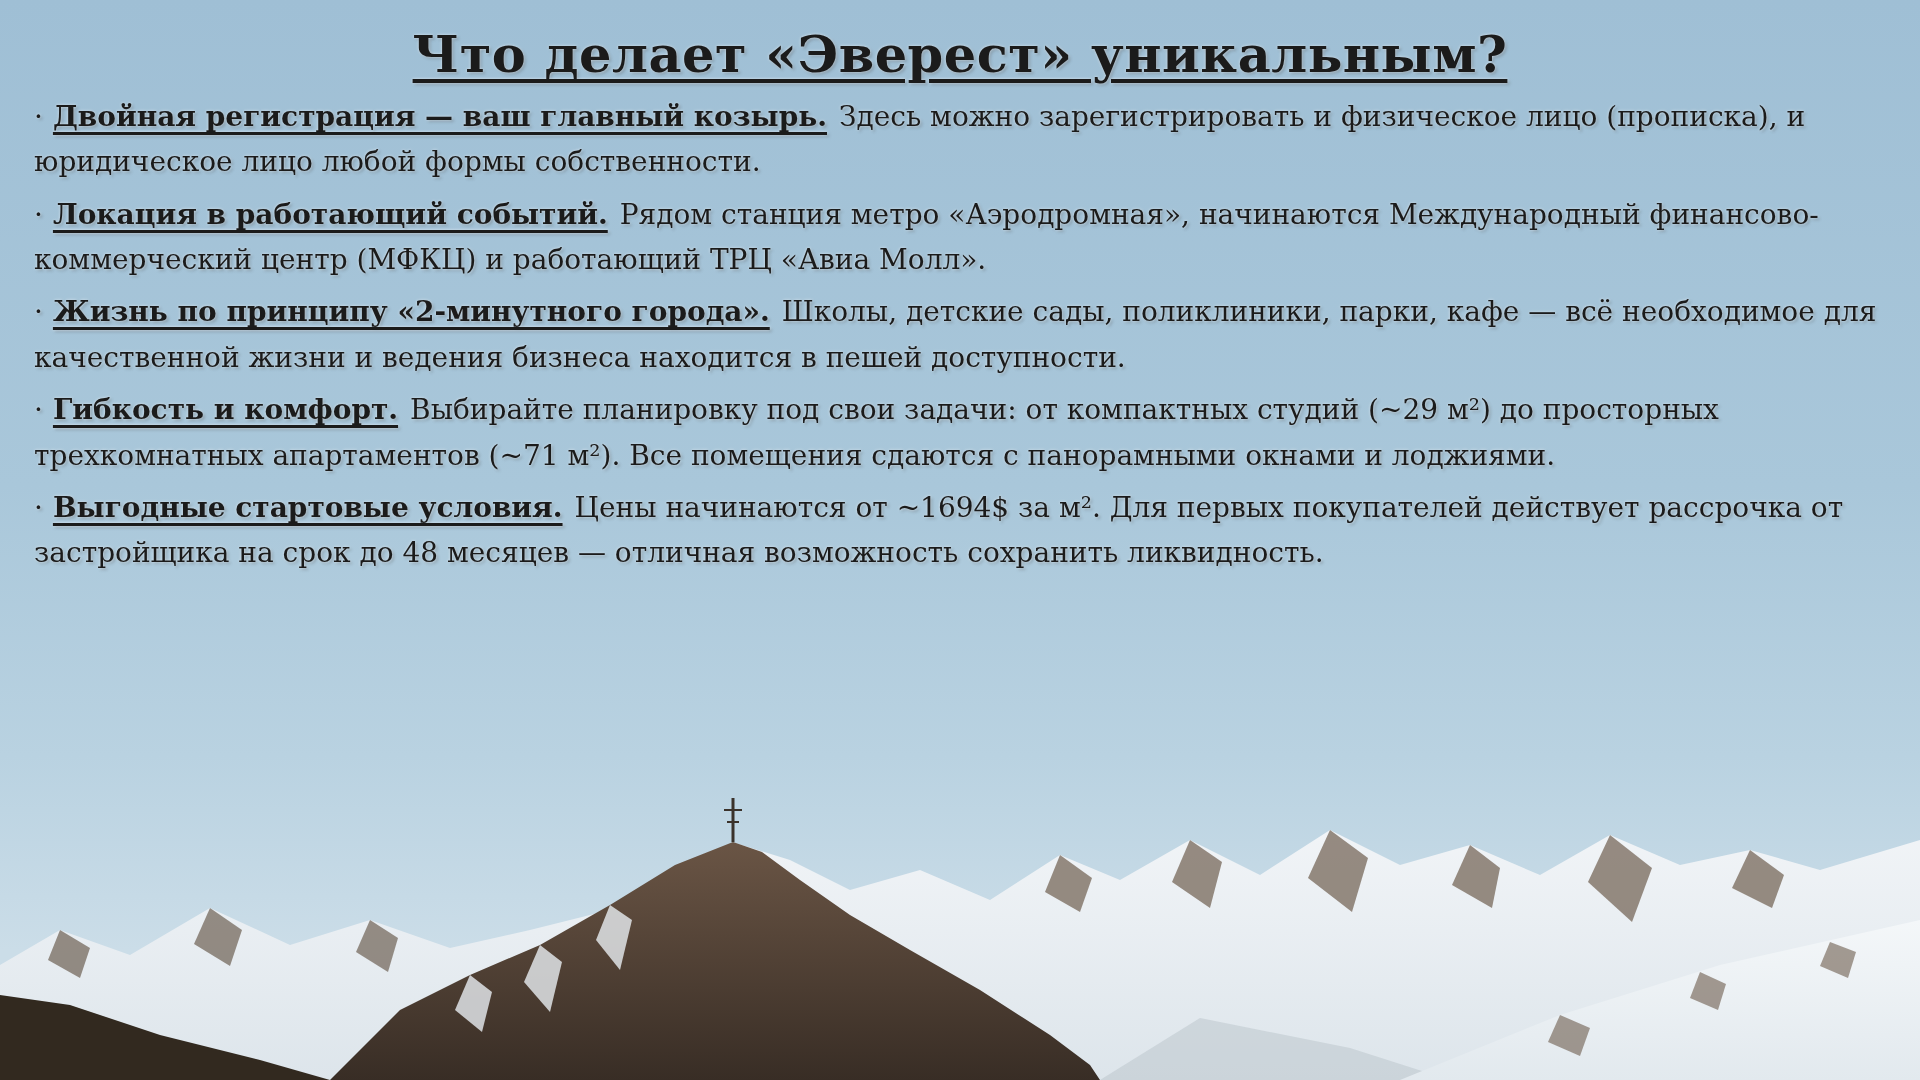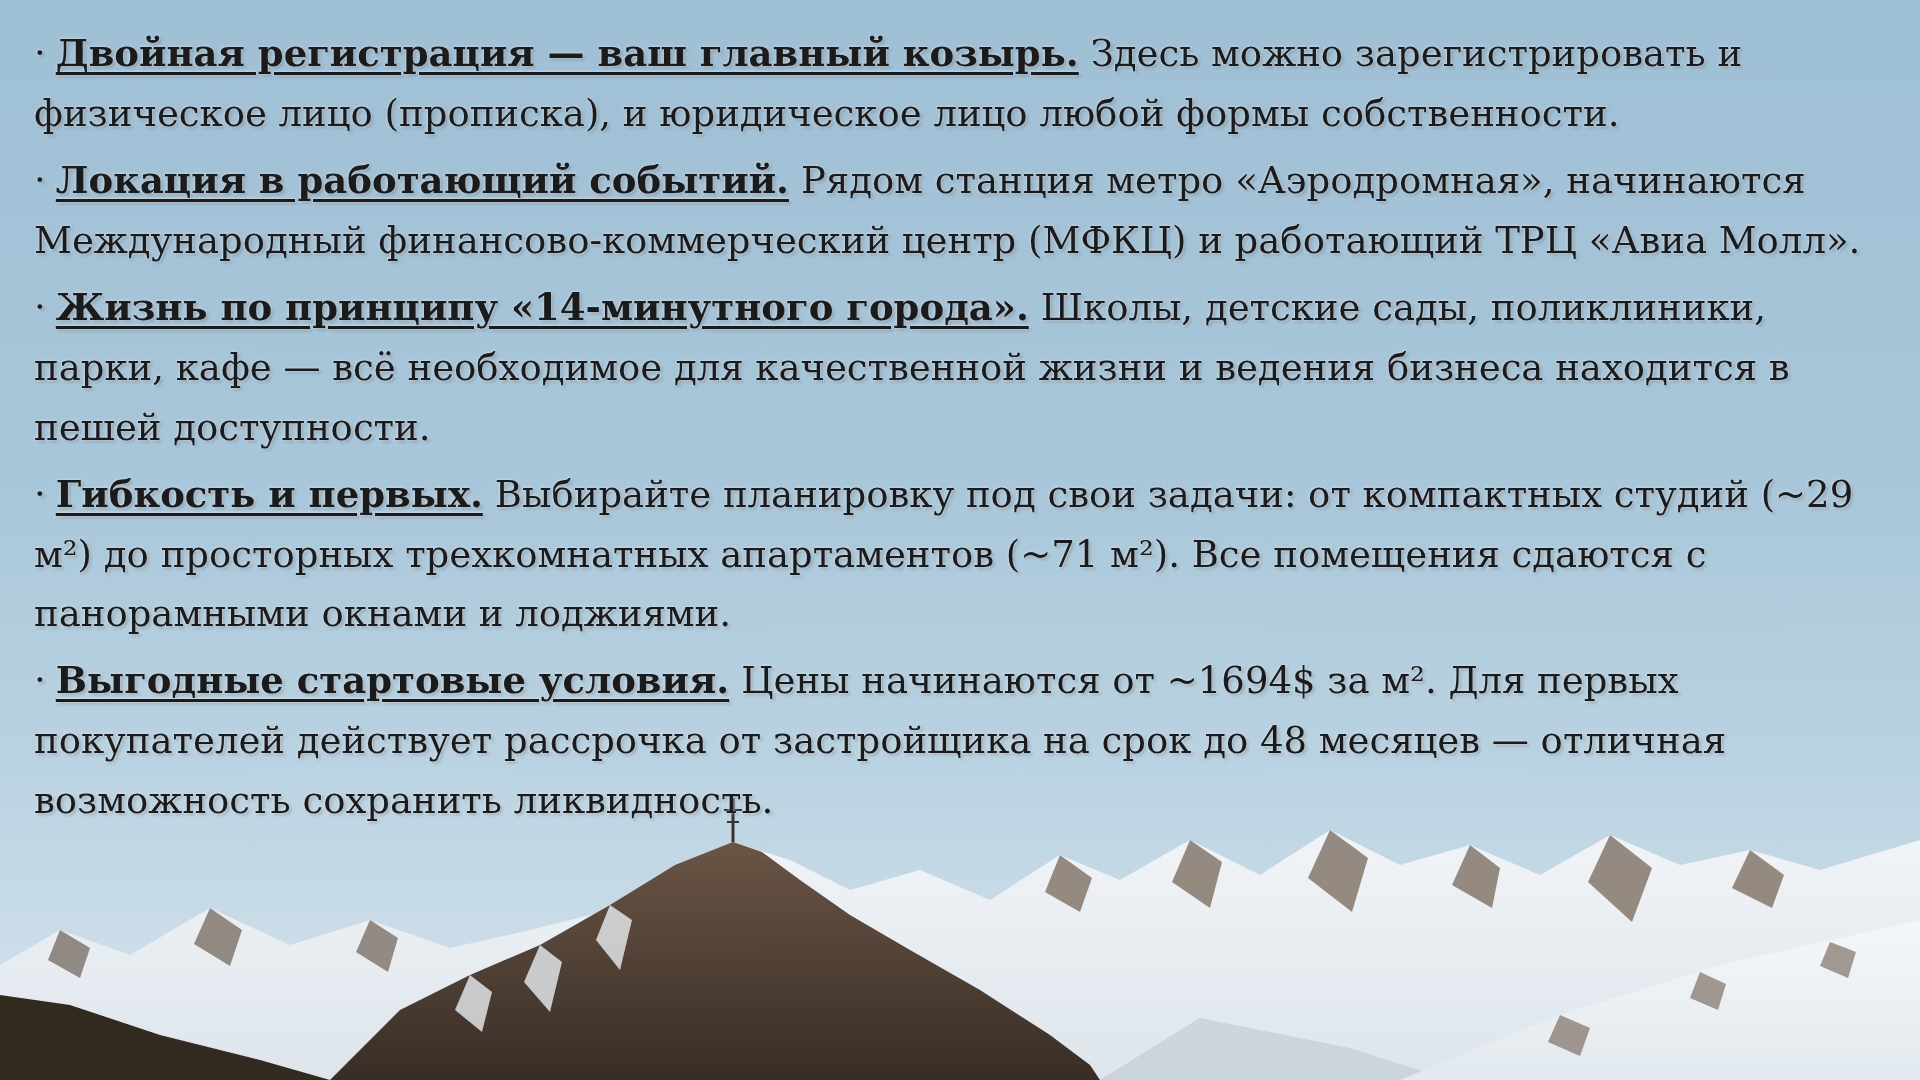--- a/index.html
+++ b/index.html
@@ -41,21 +41,21 @@
     font-weight: 700;
     letter-spacing: 0.5px;
   }
   .page-title .title-text {
     text-decoration: underline;
     text-decoration-thickness: 4px;
     text-underline-offset: 7px;
   }
   .bullet {
     margin: 0 0 7px 0;
-    font-size: 37px;
+    font-size: 28px;
     line-height: 1.62;
   }
   .marker {
     margin-right: 10px;
   }
   .lead {
     font-weight: 700;
     text-decoration: underline;
     text-decoration-thickness: 3px;
     text-underline-offset: 6px;
@@ -127,35 +127,38 @@
       <polygon points="1560,235 1548,262 1580,276 1590,248"></polygon>
       <polygon points="1700,192 1690,218 1718,230 1726,204"></polygon>
       <polygon points="1830,162 1820,186 1848,198 1856,172"></polygon>
     </g>
 
     <polygon points="0,300 0,215 70,225 160,255 260,280 330,300" fill="#32291f"></polygon>
   </svg>
 
   <div class="content">
 
+    <h1 class="page-title">
+      <span class="title-text">Что делает «Эверест» уникальным?</span>
+    </h1>
 
     <p class="bullet">
       <span class="marker">·</span><span class="lead">Двойная регистрация — ваш главный козырь.</span><span class="body">Здесь можно зарегистрировать и физическое лицо (прописка), и юридическое лицо любой формы собственности.</span>
     </p>
 
     <p class="bullet">
       <span class="marker">·</span><span class="lead">Локация в работающий событий.</span><span class="body">Рядом станция метро «Аэродромная», начинаются Международный финансово-коммерческий центр (МФКЦ) и работающий ТРЦ «Авиа Молл».</span>
     </p>
 
     <p class="bullet">
-      <span class="marker">·</span><span class="lead">Жизнь по принципу «14-минутного города».</span><span class="body">Школы, детские сады, поликлиники, парки, кафе — всё необходимое для качественной жизни и ведения бизнеса находится в пешей доступности.</span>
+      <span class="marker">·</span><span class="lead">Жизнь по принципу «2-минутного города».</span><span class="body">Школы, детские сады, поликлиники, парки, кафе — всё необходимое для качественной жизни и ведения бизнеса находится в пешей доступности.</span>
     </p>
 
     <p class="bullet">
-      <span class="marker">·</span><span class="lead">Гибкость и первых.</span><span class="body">Выбирайте планировку под свои задачи: от компактных студий (~29 м²) до просторных трехкомнатных апартаментов (~71 м²). Все помещения сдаются с панорамными окнами и лоджиями.</span>
+      <span class="marker">·</span><span class="lead">Гибкость и комфорт.</span><span class="body">Выбирайте планировку под свои задачи: от компактных студий (~29 м²) до просторных трехкомнатных апартаментов (~71 м²). Все помещения сдаются с панорамными окнами и лоджиями.</span>
     </p>
 
     <p class="bullet">
       <span class="marker">·</span><span class="lead">Выгодные стартовые условия.</span><span class="body">Цены начинаются от ~1694$ за м². Для первых покупателей действует рассрочка от застройщика на срок до 48 месяцев — отличная возможность сохранить ликвидность.</span>
     </p>
 
   </div>
 </div>
 
 </body></html>

